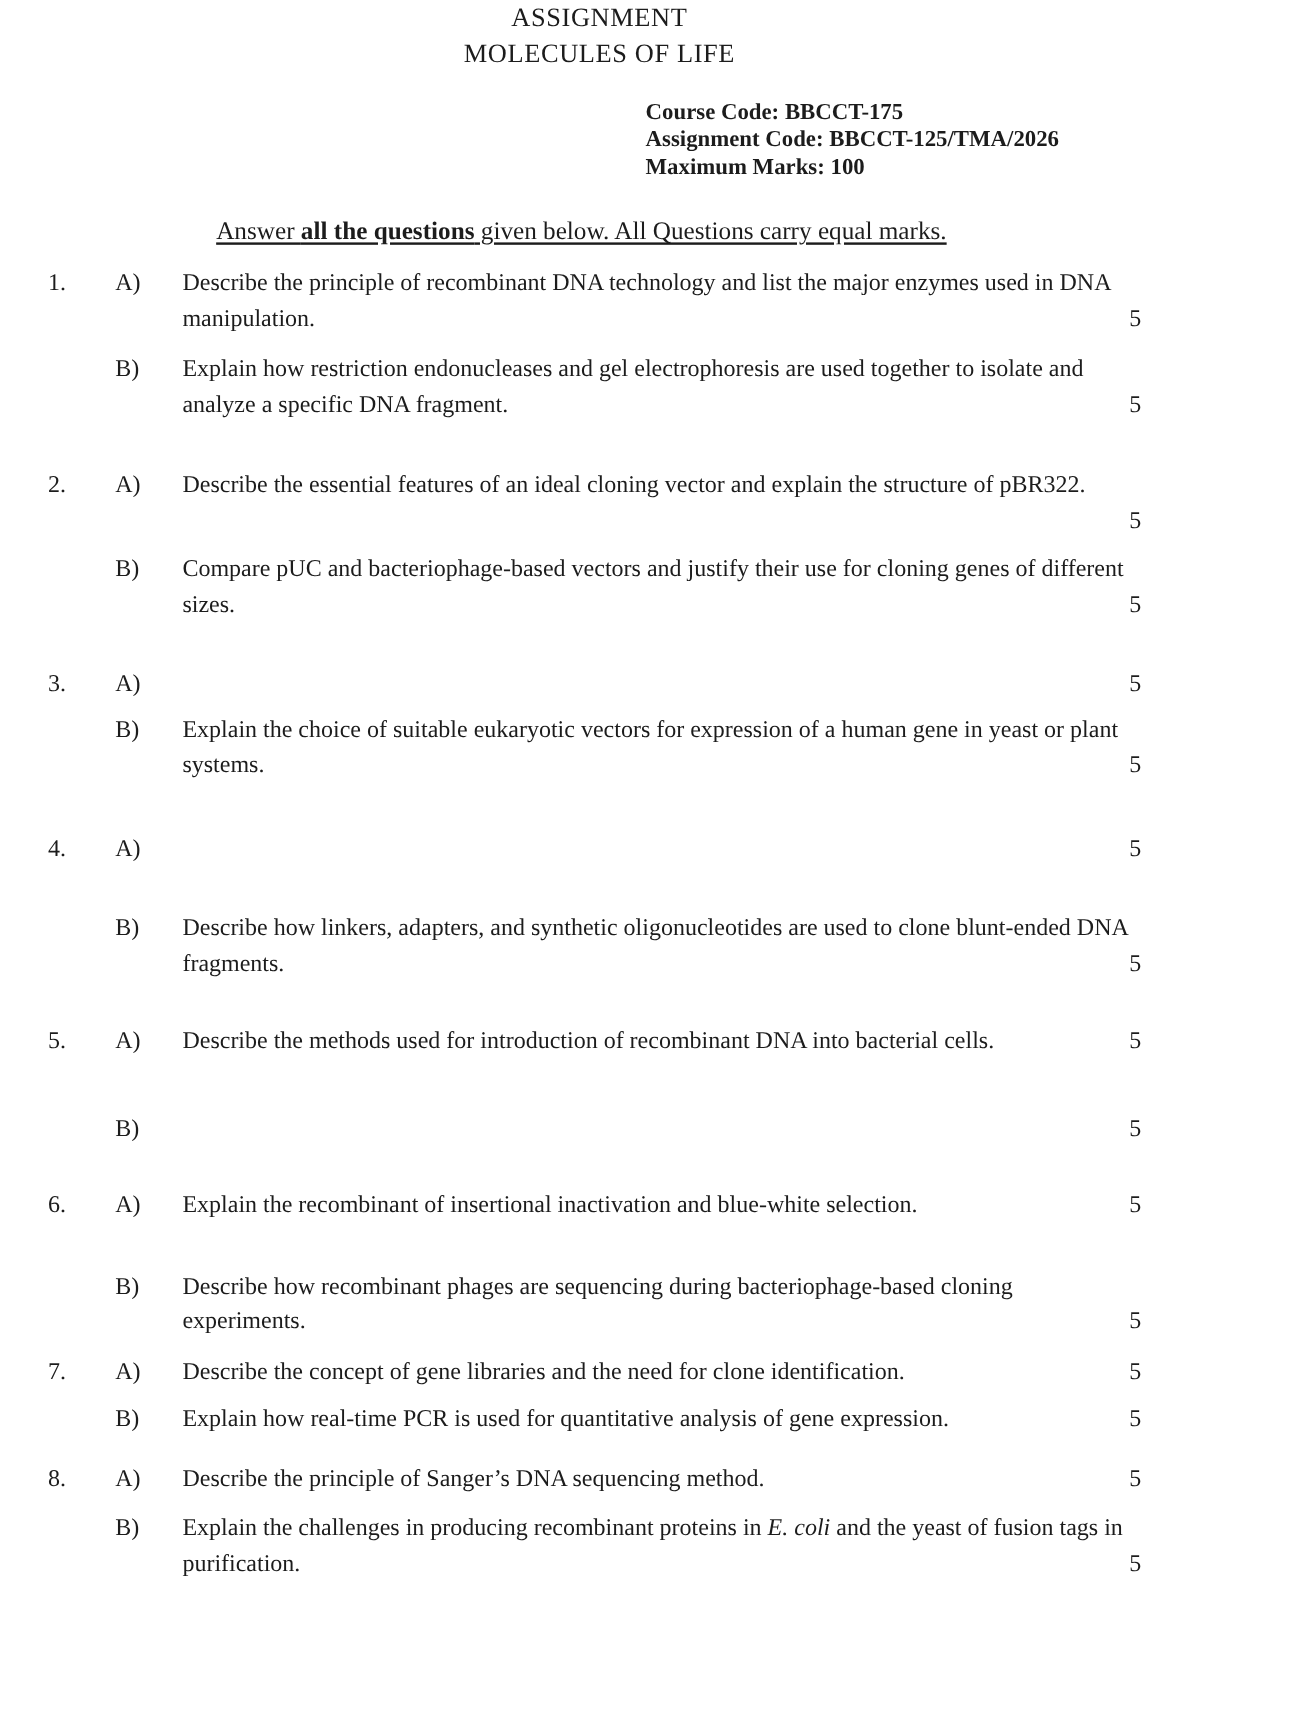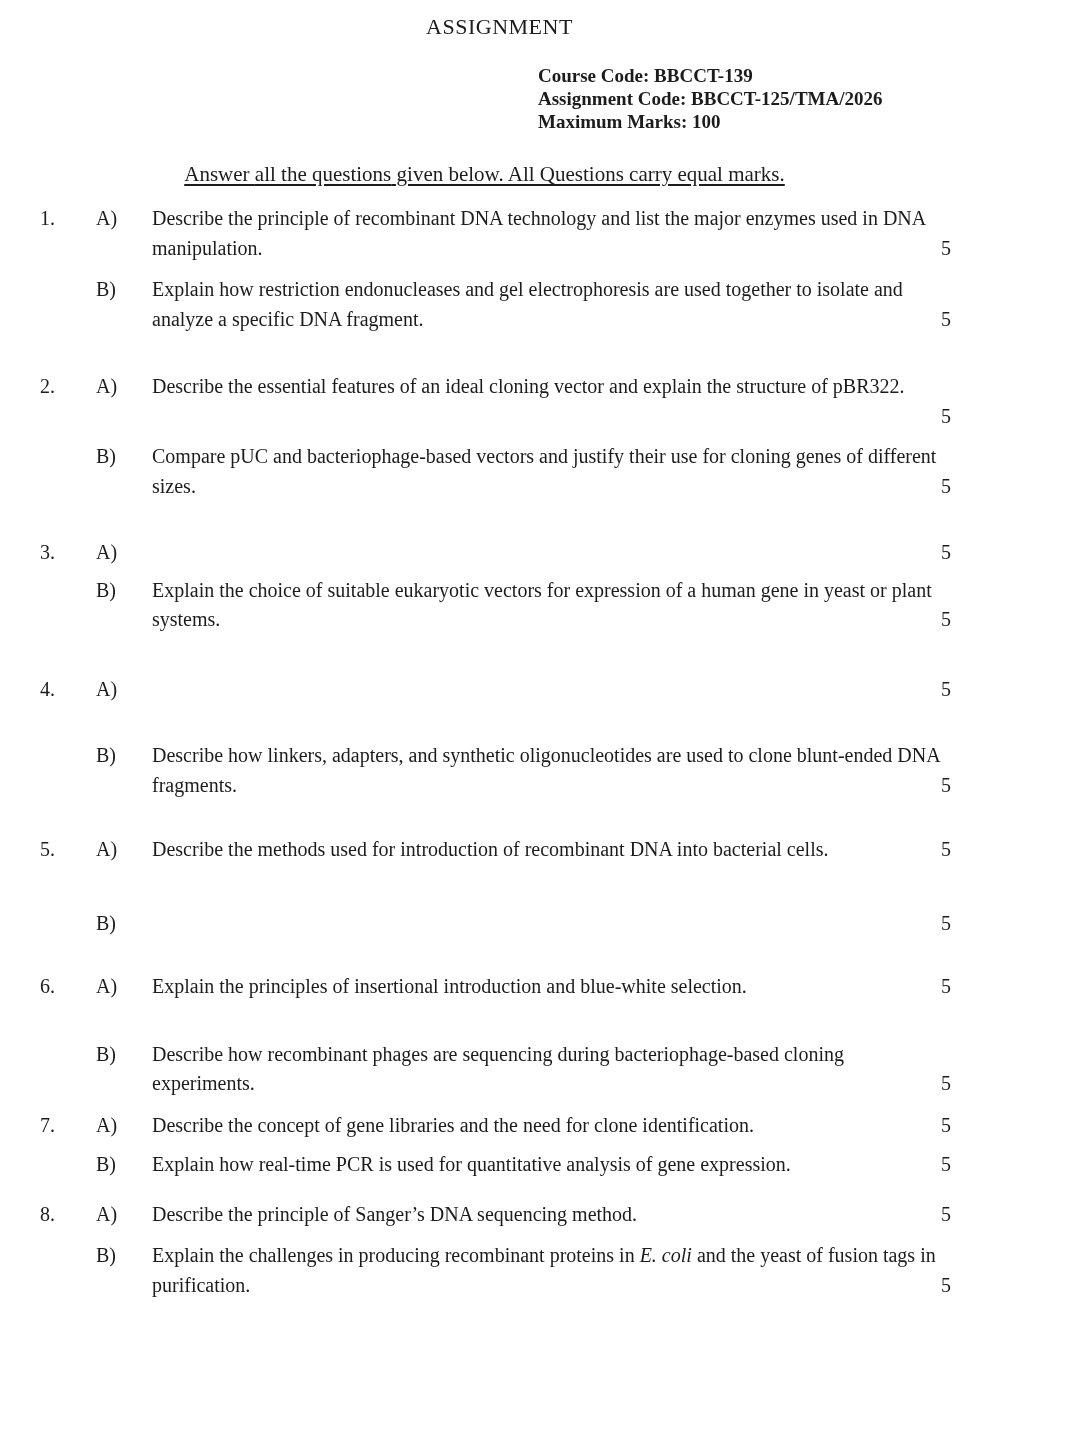--- a/index.html
+++ b/index.html
@@ -3,37 +3,37 @@
 <meta charset="utf-8">
 <style>
   * { margin: 0; padding: 0; box-sizing: border-box; }
   html, body { background: #ffffff; }
   body {
     width: 1080px; height: 1446px;
     font-family: "Liberation Serif", serif;
     color: #1c1c1c;
     overflow: hidden;
   }
-  .page { width: 969px; height: 1446px; padding-top: 12px; }
+  .page { width: 969px; height: 1446px; padding-top: 0; }
 
   .title-block { text-align: center; margin-left: 30px; }
   .title-line { font-size: 22px; line-height: 30px; letter-spacing: 0.5px; }
 
   .course-block {
     margin-top: 22px; margin-left: 538px;
     font-weight: bold; font-size: 19px; line-height: 23px;
   }
 
   .instruction {
     margin-top: 27px; text-align: center;
     font-size: 21px; line-height: 28px;
     text-decoration: underline;
     text-underline-offset: 3px;
   }
-  .instruction .bold { font-weight: normal; }
+  .instruction .bold { font-weight: bold; }
 
   .part {
     position: relative; display: flex;
     padding-left: 40px; padding-right: 20px;
     font-size: 20px; line-height: 29.5px;
   }
   .q-num    { width: 56px; flex: none; }
   .q-letter { width: 56px; flex: none; }
   .q-text   { flex: 1; white-space: pre-wrap; }
   .q-text .italic { font-style: italic; }
@@ -47,24 +47,25 @@
   .mt44 { margin-top: 44px; } .mt34 { margin-top: 34px; }
   .mt10 { margin-top: 10px; } .mt20 { margin-top: 20px; }
 </style>
 </head>
 <body>
 
 <div class="page">
 
   <div class="title-block">
     <div class="title-line">ASSIGNMENT</div>
+    <div class="title-line">MOLECULES OF LIFE</div>
   </div>
 
   <div class="course-block">
-    <div>Course Code: BBCCT-139</div>
+    <div>Course Code: BBCCT-175</div>
     <div>Assignment Code: BBCCT-125/TMA/2026</div>
     <div>Maximum Marks: 100</div>
   </div>
 
   <div class="instruction"><span>Answer </span><span class="bold">all the questions</span><span> given below. All Questions carry equal marks.</span></div>
 
   <div class="part mt16">
     <div class="q-num">1.</div>
     <div class="q-letter">A)</div>
     <div class="q-text">Describe the principle of recombinant DNA technology and list the major enzymes used in DNA manipulation.</div>
@@ -122,21 +123,21 @@
   </div>
   <div class="part mt44">
     <div class="q-num"></div>
     <div class="q-letter">B)</div>
     <div class="q-marks">5</div>
   </div>
 
   <div class="part mt34">
     <div class="q-num">6.</div>
     <div class="q-letter">A)</div>
-    <div class="q-text">Explain the principles of insertional introduction and blue-white selection.</div>
+    <div class="q-text">Explain the recombinant of insertional inactivation and blue-white selection.</div>
     <div class="q-marks">5</div>
   </div>
   <div class="part mt38">
     <div class="q-num"></div>
     <div class="q-letter">B)</div>
     <div class="q-text">Describe how recombinant phages are sequencing during bacteriophage-based cloning experiments.</div>
     <div class="q-marks">5</div>
   </div>
 
   <div class="part mt12">

